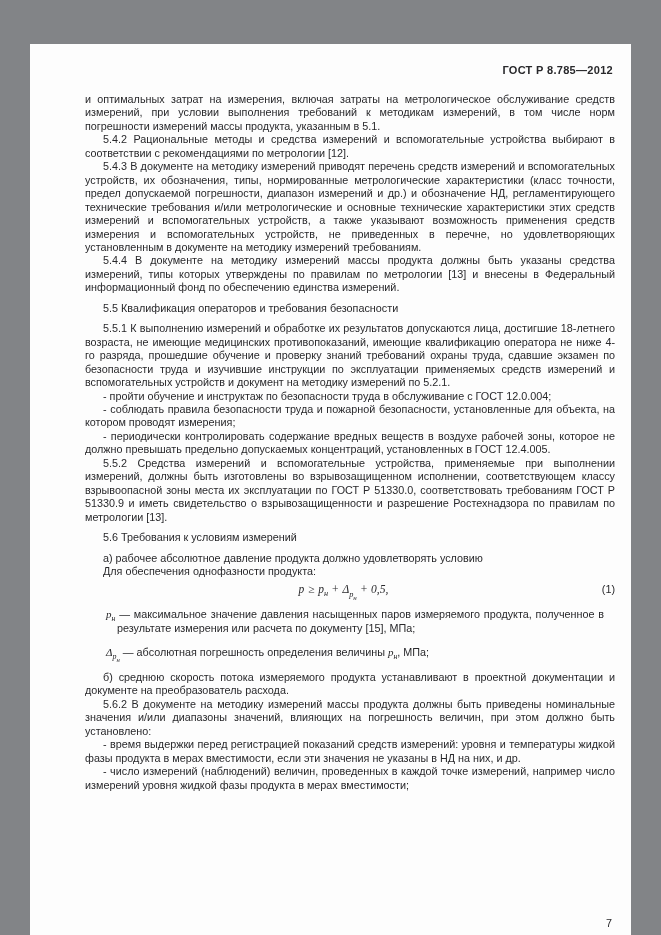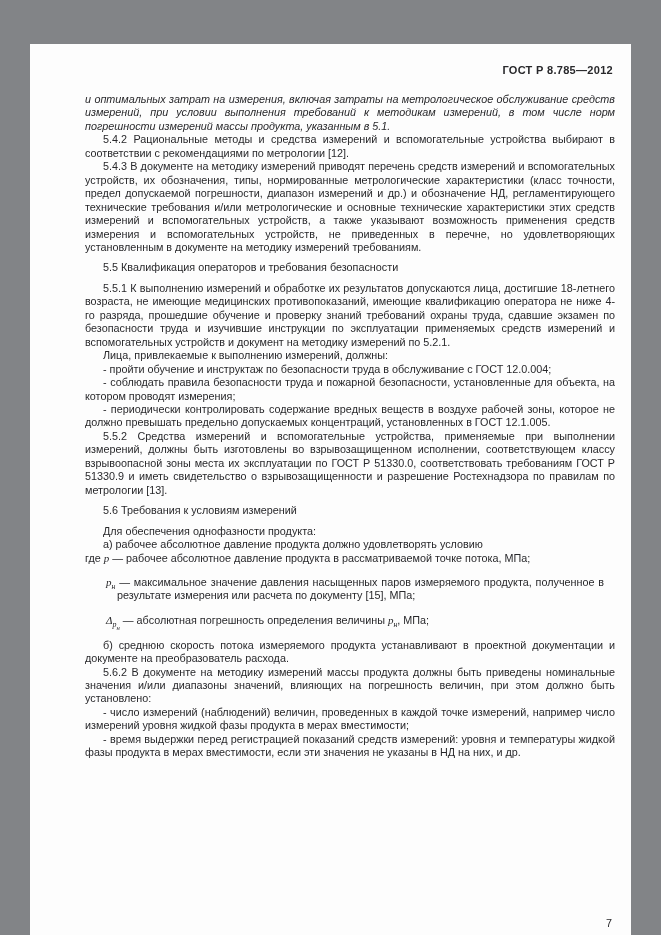--- a/index.html
+++ b/index.html
@@ -25,21 +25,21 @@
     font-size: 11px;
     letter-spacing: 0.3px;
     margin: 0 2px 17px 0;
   }
   .body-text {
     font-size: 10.8px;
     line-height: 13.45px;
     text-align: justify;
   }
   p.para { margin: 0; text-indent: 18px; }
-  p.para.no-indent { text-indent: 0; font-style: italic; }
+  p.para.no-indent { text-indent: 0; }
   h3.sec-heading {
     font-size: 10.8px;
     font-weight: normal;
     margin: 7px 0;
     text-indent: 18px;
     text-align: left;
   }
   .formula-row {
     display: flex;
     align-items: baseline;
@@ -78,62 +78,69 @@
   <div class="doc-header">ГОСТ Р 8.785—2012</div>
 
   <div class="body-text">
 
     <p class="para no-indent">и оптимальных затрат на измерения, включая затраты на метрологическое обслуживание средств измерений, при условии выполнения требований к методикам измерений, в том числе норм погрешности измерений массы продукта, указанным в 5.1.</p>
 
     <p class="para">5.4.2 Рациональные методы и средства измерений и вспомогательные устройства выбирают в соответствии с рекомендациями по метрологии [12].</p>
 
     <p class="para">5.4.3 В документе на методику измерений приводят перечень средств измерений и вспомогательных устройств, их обозначения, типы, нормированные метрологические характеристики (класс точности, предел допускаемой погрешности, диапазон измерений и др.) и обозначение НД, регламентирующего технические требования и/или метрологические и основные технические характеристики этих средств измерений и вспомогательных устройств, а также указывают возможность применения средств измерения и вспомогательных устройств, не приведенных в перечне, но удовлетворяющих установленным в документе на методику измерений требованиям.</p>
 
+    <p class="para">5.4.4 В документе на методику измерений массы продукта должны быть указаны средства измерений, типы которых утверждены по правилам по метрологии [13] и внесены в Федеральный информационный фонд по обеспечению единства измерений.</p>
 
     <h3 class="sec-heading">5.5 Квалификация операторов и требования безопасности</h3>
 
     <p class="para">5.5.1 К выполнению измерений и обработке их результатов допускаются лица, достигшие 18-летнего возраста, не имеющие медицинских противопоказаний, имеющие квалификацию оператора не ниже 4-го разряда, прошедшие обучение и проверку знаний требований охраны труда, сдавшие экзамен по безопасности труда и изучившие инструкции по эксплуатации применяемых средств измерений и вспомогательных устройств и документ на методику измерений по 5.2.1.</p>
 
-    <p class="para">Лица, привлекаемые к выполнению измерений, должны:</p>
 
     <p class="para">- пройти обучение и инструктаж по безопасности труда в обслуживание с ГОСТ 12.0.004;</p>
     <p class="para">- соблюдать правила безопасности труда и пожарной безопасности, установленные для объекта, на котором проводят измерения;</p>
-    <p class="para">- периодически контролировать содержание вредных веществ в воздухе рабочей зоны, которое не должно превышать предельно допускаемых концентраций, установленных в ГОСТ 12.1.005.</p>
+    <p class="para">- периодически контролировать содержание вредных веществ в воздухе рабочей зоны, которое не должно превышать предельно допускаемых концентраций, установленных в ГОСТ 12.4.005.</p>
 
     <p class="para">5.5.2 Средства измерений и вспомогательные устройства, применяемые при выполнении измерений, должны быть изготовлены во взрывозащищенном исполнении, соответствующем классу взрывоопасной зоны места их эксплуатации по ГОСТ Р 51330.0, соответствовать требованиям ГОСТ Р 51330.9 и иметь свидетельство о взрывозащищенности и разрешение Ростехнадзора по правилам по метрологии [13].</p>
 
     <h3 class="sec-heading">5.6 Требования к условиям измерений</h3>
 
 
+    <p class="para">а) рабочее абсолютное давление продукта должно удовлетворять условию</p>
+
     <p class="para">Для обеспечения однофазности продукта:</p>
 
-    <p class="para">а) рабочее абсолютное давление продукта должно удовлетворять условию</p>
+    <div class="formula-row">
+      <span class="formula">
+        <span>p</span>
+        <span class="op">≥</span>
+        <span><span>p</span><sub>н</sub></span>
+        <span class="op">+</span>
+        <span><span>Δ</span><sub><span>p</span><sub>н</sub></sub></span>
+        <span class="op">+</span>
+        <span>0,5,</span>
+      </span>
+      <span class="formula-number">(1)</span>
+    </div>
 
-
-    <p class="where-line">
-      <span>где</span>
-      <span class="sym">p</span>
-      <span>— рабочее абсолютное давление продукта в рассматриваемой точке потока, МПа;</span>
-    </p>
 
     <p class="where-item">
       <span class="sym"><span>p</span><sub>н</sub></span>
       <span>— максимальное значение давления насыщенных паров измеряемого продукта, полученное в результате измерения или расчета по документу [15], МПа;</span>
     </p>
 
     <p class="where-item">
       <span class="sym"><span>Δ</span><sub><span>p</span><sub>н</sub></sub></span>
       <span>— абсолютная погрешность определения величины</span>
       <span class="sym"><span>p</span><sub>н</sub></span><span>, МПа;</span>
     </p>
 
     <p class="para">б) среднюю скорость потока измеряемого продукта устанавливают в проектной документации и документе на преобразователь расхода.</p>
 
     <p class="para">5.6.2 В документе на методику измерений массы продукта должны быть приведены номинальные значения и/или диапазоны значений, влияющих на погрешность величин, при этом должно быть установлено:</p>
 
+    <p class="para">- время выдержки перед регистрацией показаний средств измерений: уровня и температуры жидкой фазы продукта в мерах вместимости, если эти значения не указаны в НД на них, и др.</p>
     <p class="para">- число измерений (наблюдений) величин, проведенных в каждой точке измерений, например число измерений уровня жидкой фазы продукта в мерах вместимости;</p>
-    <p class="para">- время выдержки перед регистрацией показаний средств измерений: уровня и температуры жидкой фазы продукта в мерах вместимости, если эти значения не указаны в НД на них, и др.</p>
 
   </div>
 
   <div class="page-number">7</div>
 
 </div>
 
 </body></html>

